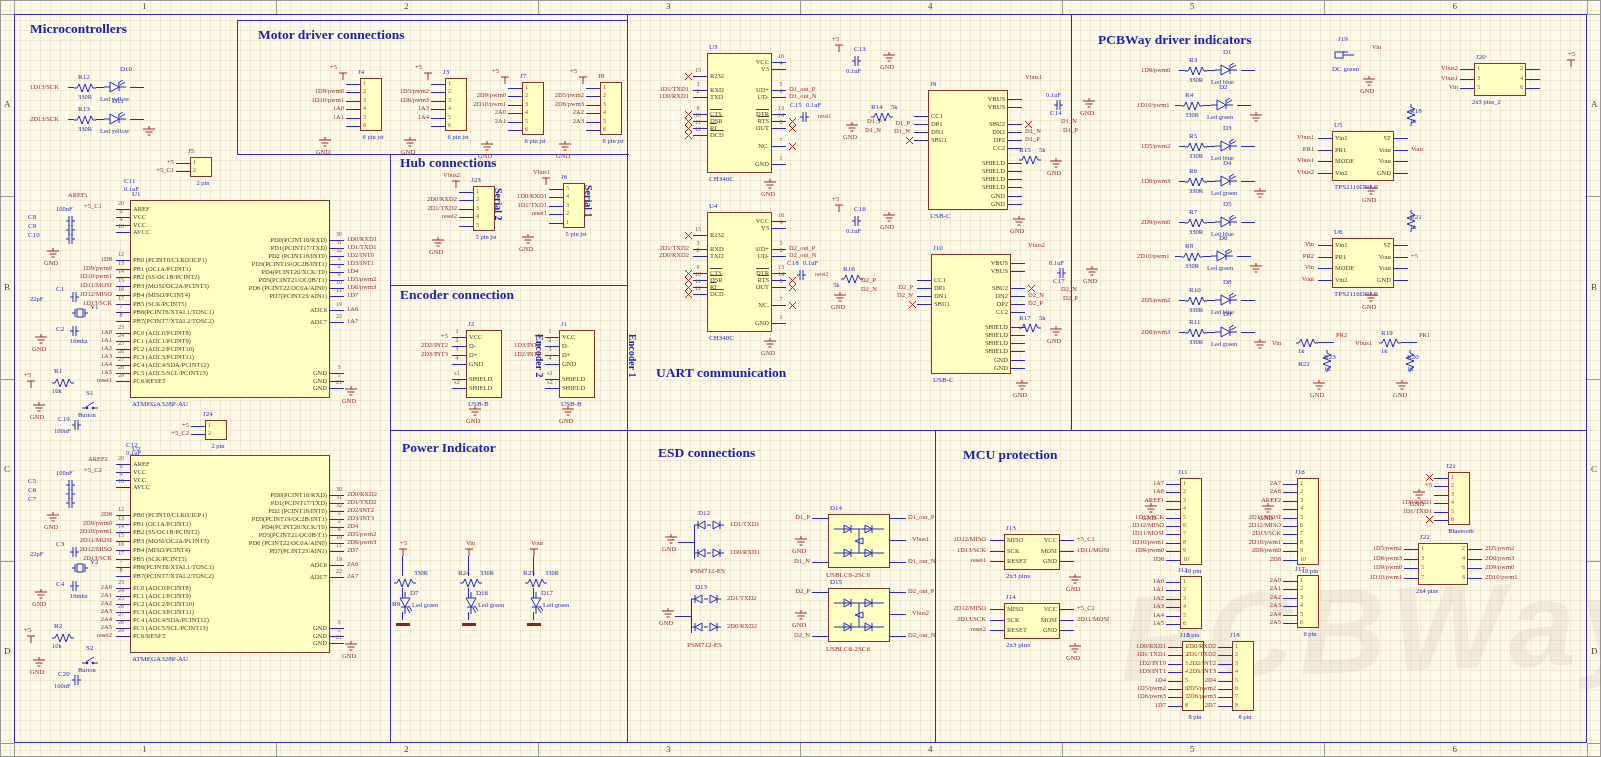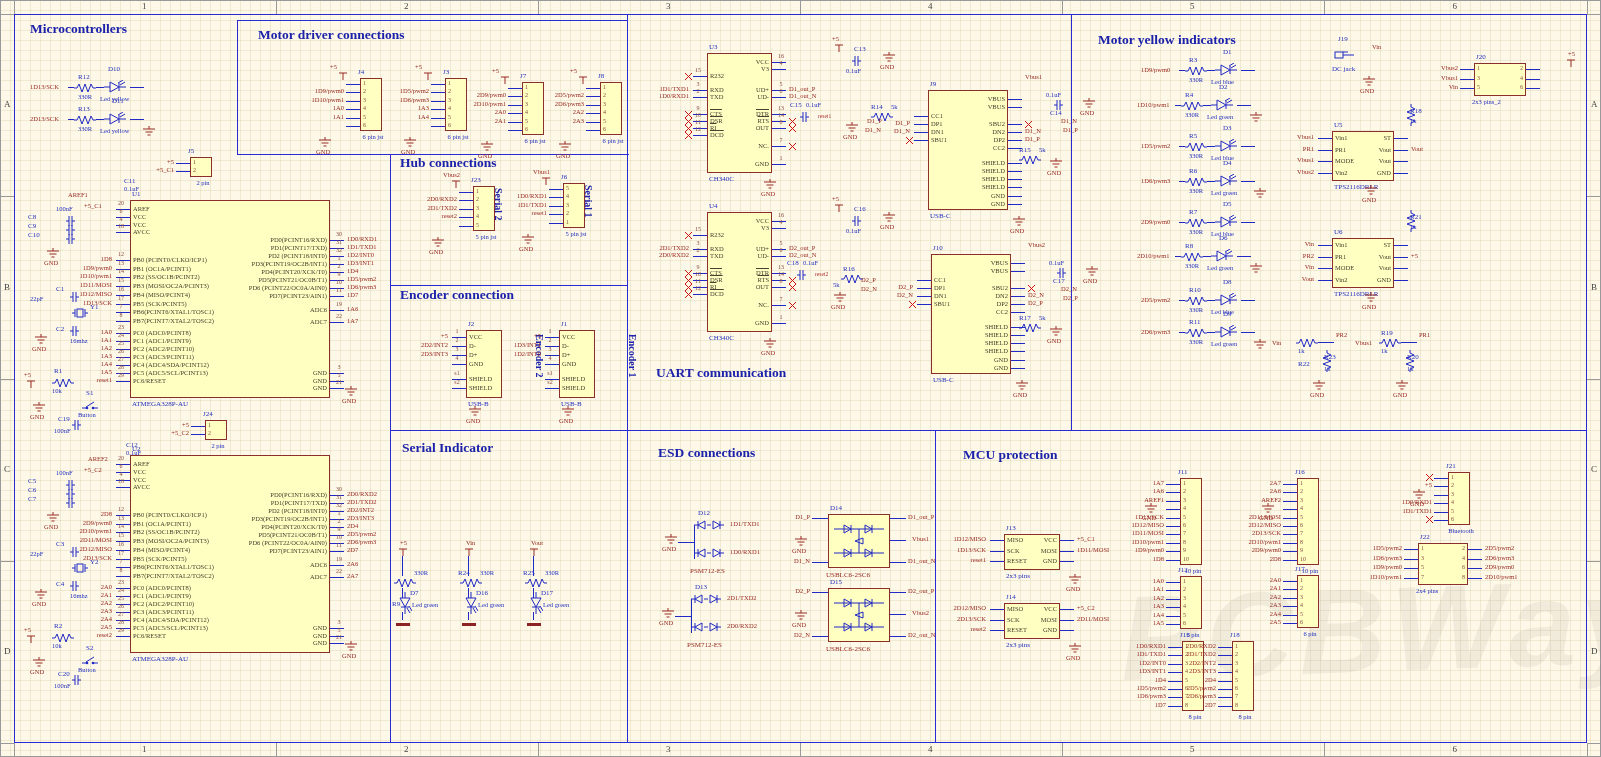--- a/index.html
+++ b/index.html
@@ -91,35 +91,35 @@
     <div class="t rul" style="left: 1591px; top: 282.5px;">B</div>
     <div class="t rul" style="left: 4px; top: 465px;">C</div>
     <div class="t rul" style="left: 1591px; top: 465px;">C</div>
     <div class="t rul" style="left: 4px; top: 647px;">D</div>
     <div class="t rul" style="left: 1591px; top: 647px;">D</div>
     <div class="t title" style="left: 30px; top: 22px;">Microcontrollers</div>
     <div class="t title" style="left: 258px; top: 28px;">Motor driver connections</div>
     <div class="t title" style="left: 400px; top: 156px;">Hub connections</div>
     <div class="t title" style="left: 400px; top: 288px;">Encoder connection</div>
     <div class="t title" style="left: 656px; top: 366px;">UART communication</div>
-    <div class="t title" style="left: 1098px; top: 33px;">Motor yellow indicators</div>
-    <div class="t title" style="left: 402px; top: 441px;">Serial Indicator</div>
+    <div class="t title" style="left: 1098px; top: 33px;">PCBWay driver indicators</div>
+    <div class="t title" style="left: 402px; top: 441px;">Power Indicator</div>
     <div class="t title" style="left: 658px; top: 446px;">ESD connections</div>
     <div class="t title" style="left: 963px; top: 448px;">MCU protection</div>
     <div class="wm" style="left: 1120px; top: 560px;">PCBWay</div>
     <div class="sym" style="left: 30px; top: 78px;"></div>
     <div class="t net" style="left: 30px; top: 84px;">1D13/SCK</div>
     <div class="wr" style="left: 68px; top: 87px; width: 6px; height: 1px;"></div>
     <div class="t des" style="left: 78px; top: 74px;">R12</div>
     <div class="sym" style="left: 74px; top: 83px;"><svg width="22" height="10" viewBox="0 0 22 10">
         <path d="M0 5H3L5 1 8 9 11 1 14 9 17 1 19 5H22" stroke="#2029c5" fill="none"></path>
       </svg></div>
     <div class="t val" style="left: 78px; top: 94px;">330R</div>
     <div class="wr" style="left: 96px; top: 87px; width: 8px; height: 1px;"></div>
-    <div class="t des" style="left: 108px; top: 66px; text-align: center;">D10</div>
+    <div class="t des" style="left: 120px; top: 66px; text-align: center;">D10</div>
     <div class="sym" style="left: 104px; top: 80px;"><svg width="26" height="14" viewBox="0 0 26 14">
         <path d="M0 7H6M15 7H22" stroke="#2029c5"></path>
         <path d="M6 2V12L15 7Z" fill="none" stroke="#2029c5"></path>
         <path d="M15 3V11" stroke="#2029c5"></path>
         <path d="M14 3L19 0M16 5L21 2" stroke="#2029c5"></path>
       </svg></div>
     <div class="t val" style="left: 100px; top: 96px;">Led yellow</div>
     <div class="wr" style="left: 130px; top: 87px; width: 14px; height: 1px;"></div>
     <div class="sym" style="left: 30px; top: 110px;"></div>
     <div class="t net" style="left: 30px; top: 116px;">2D13/SCK</div>
@@ -1281,21 +1281,21 @@
     <div class="wr" style="left: 1241px; top: 332px; width: 14px; height: 1px;"></div>
     <div class="sym" style="left: 1253px; top: 339px;"><svg width="14" height="10" viewBox="0 0 14 10">
         <path d="M7 0V3M1 3H13M3.5 6H10.5M5.5 9H8.5" stroke="#9a2b25" stroke-width="1" fill="none"></path>
       </svg></div>
     <div class="t des" style="left: 1338px; top: 36px;">J19</div>
     <div class="sym" style="left: 1334px; top: 48px;"><svg width="22" height="14" viewBox="0 0 22 14">
         <rect x="1" y="4" width="8" height="6" fill="none" stroke="#2029c5"></rect>
         <path d="M9 7H20M9 4H14" stroke="#2029c5"></path>
       </svg></div>
     <div class="t net" style="left: 1372px; top: 44px;">Vin</div>
-    <div class="t des" style="left: 1332px; top: 66px;">DC jack</div>
+    <div class="t des" style="left: 1332px; top: 66px;">DC green</div>
     <div class="sym" style="left: 1362px; top: 76px;"><svg width="14" height="10" viewBox="0 0 14 10">
         <path d="M7 0V3M1 3H13M3.5 6H10.5M5.5 9H8.5" stroke="#9a2b25" stroke-width="1" fill="none"></path>
       </svg></div>
     <div class="t net" style="left: 1360px; top: 88px;">GND</div>
     <div class="icbox" style="left: 1474px; top: 63px; width: 52px; height: 32.5px;"></div>
     <div class="t des" style="left: 1476px; top: 54px;">J20</div>
     <div class="t sub" style="left: 1472px; top: 98.5px;">2x3 pins_2</div>
     <div class="t net" style="left: 1568px; top: 51px;">+5</div>
     <div class="sym" style="left: 1566px; top: 59px;"><svg width="10" height="8" viewBox="0 0 10 8">
         <path d="M1 1H9M5 1V8" stroke="#9a2b25" stroke-width="1" fill="none"></path>

